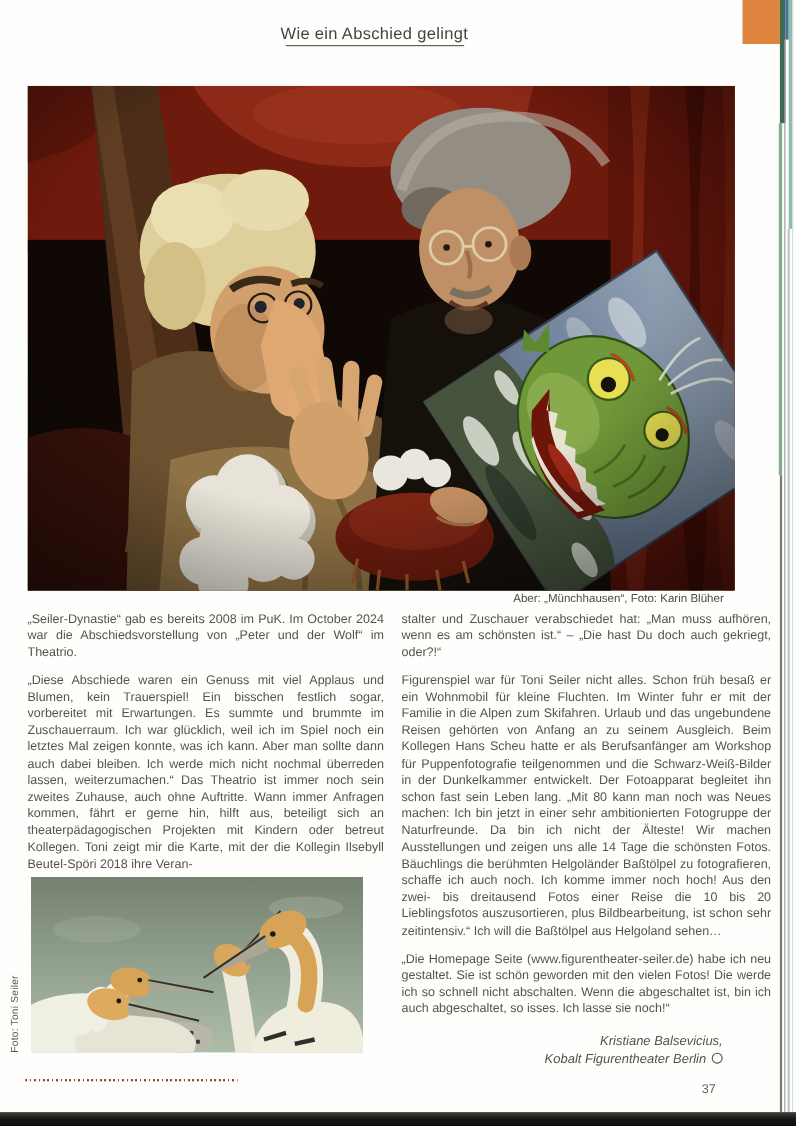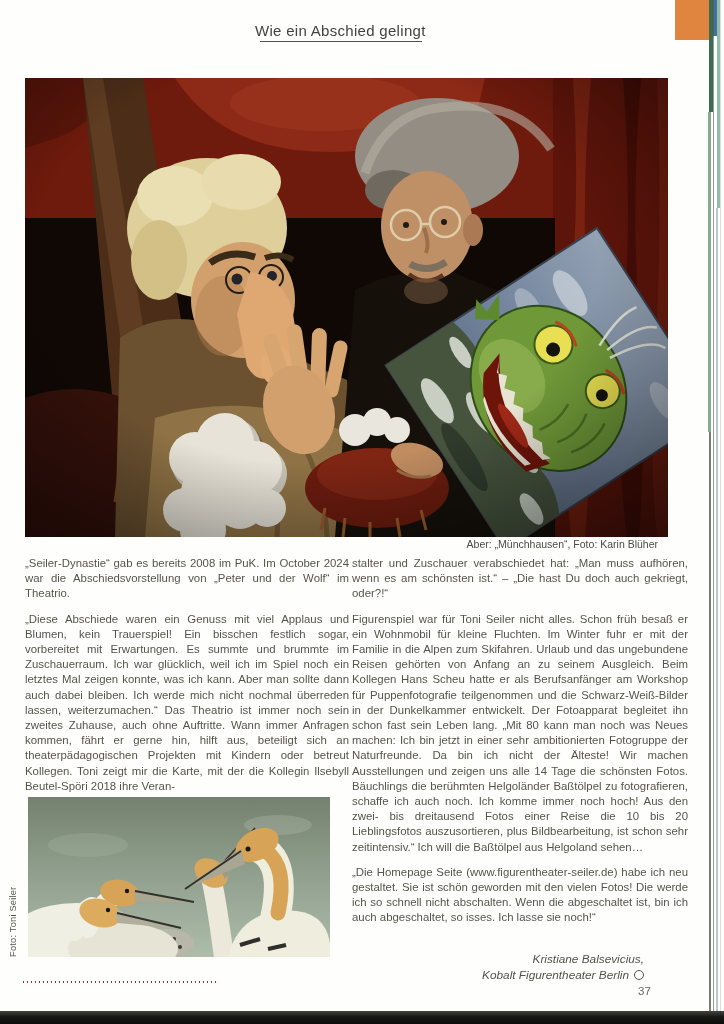--- a/index.html
+++ b/index.html
@@ -17,23 +17,23 @@
   .photo-caption{
     position:absolute;left:380px;top:538px;width:278px;text-align:right;
     font-size:10.5px;color:#4c4b44;line-height:12px;
   }
   .col{
     position:absolute;top:556px;font-size:11.4px;line-height:15.2px;
     color:#55544b;text-align:justify;
   }
   .col p{margin:0 0 10px 0;}
   .col-left{left:25px;width:324px;}
-  .col-right{left:352px;width:336px;}
+  .col-right{left:365px;width:336px;}
   .byline{
-    margin-top:25px;padding-right:44px;text-align:right;font-style:italic;
+    margin-top:12px;padding-right:44px;text-align:right;font-style:italic;
     font-size:11.8px;line-height:16px;color:#53524a;
   }
   .end-mark{
     display:inline-block;width:8px;height:8px;border:1.6px solid #53524a;
     border-radius:50%;margin-left:5px;vertical-align:-1px;
   }
   .bird-photo{position:absolute;left:28px;top:797px;width:302px;height:160px;overflow:hidden;}
   .vcap-wrap{position:absolute;left:8px;top:797px;width:11px;height:160px;}
   .vcap-wrap span{
     position:absolute;left:0;top:160px;transform-origin:0 0;transform:rotate(-90deg);

